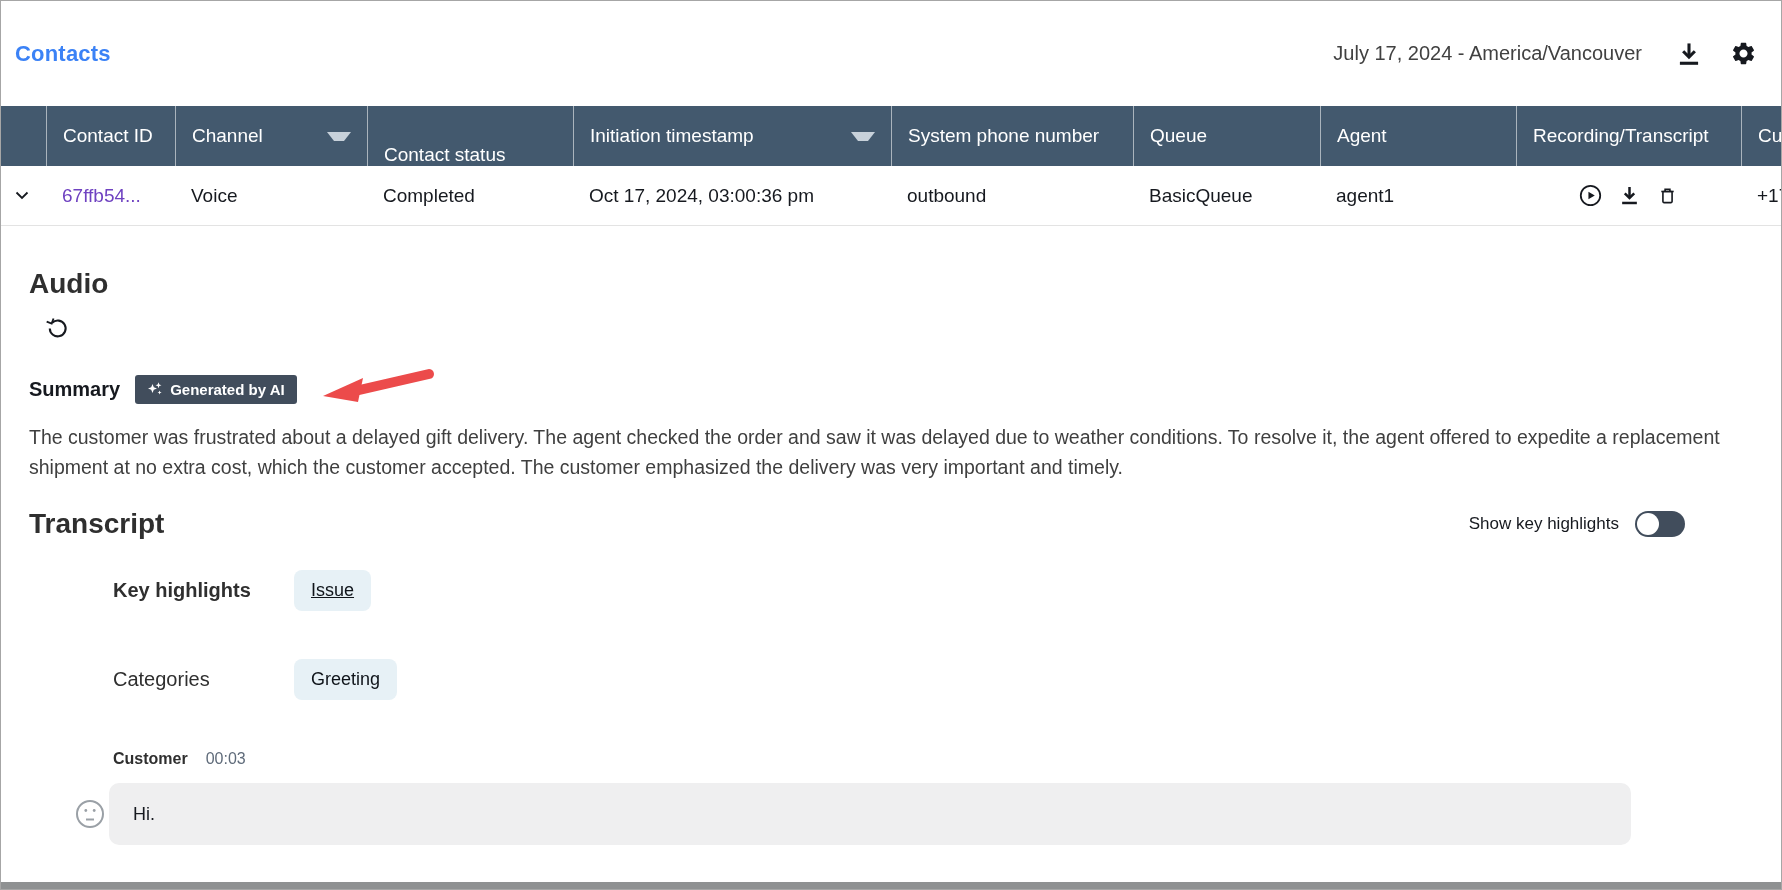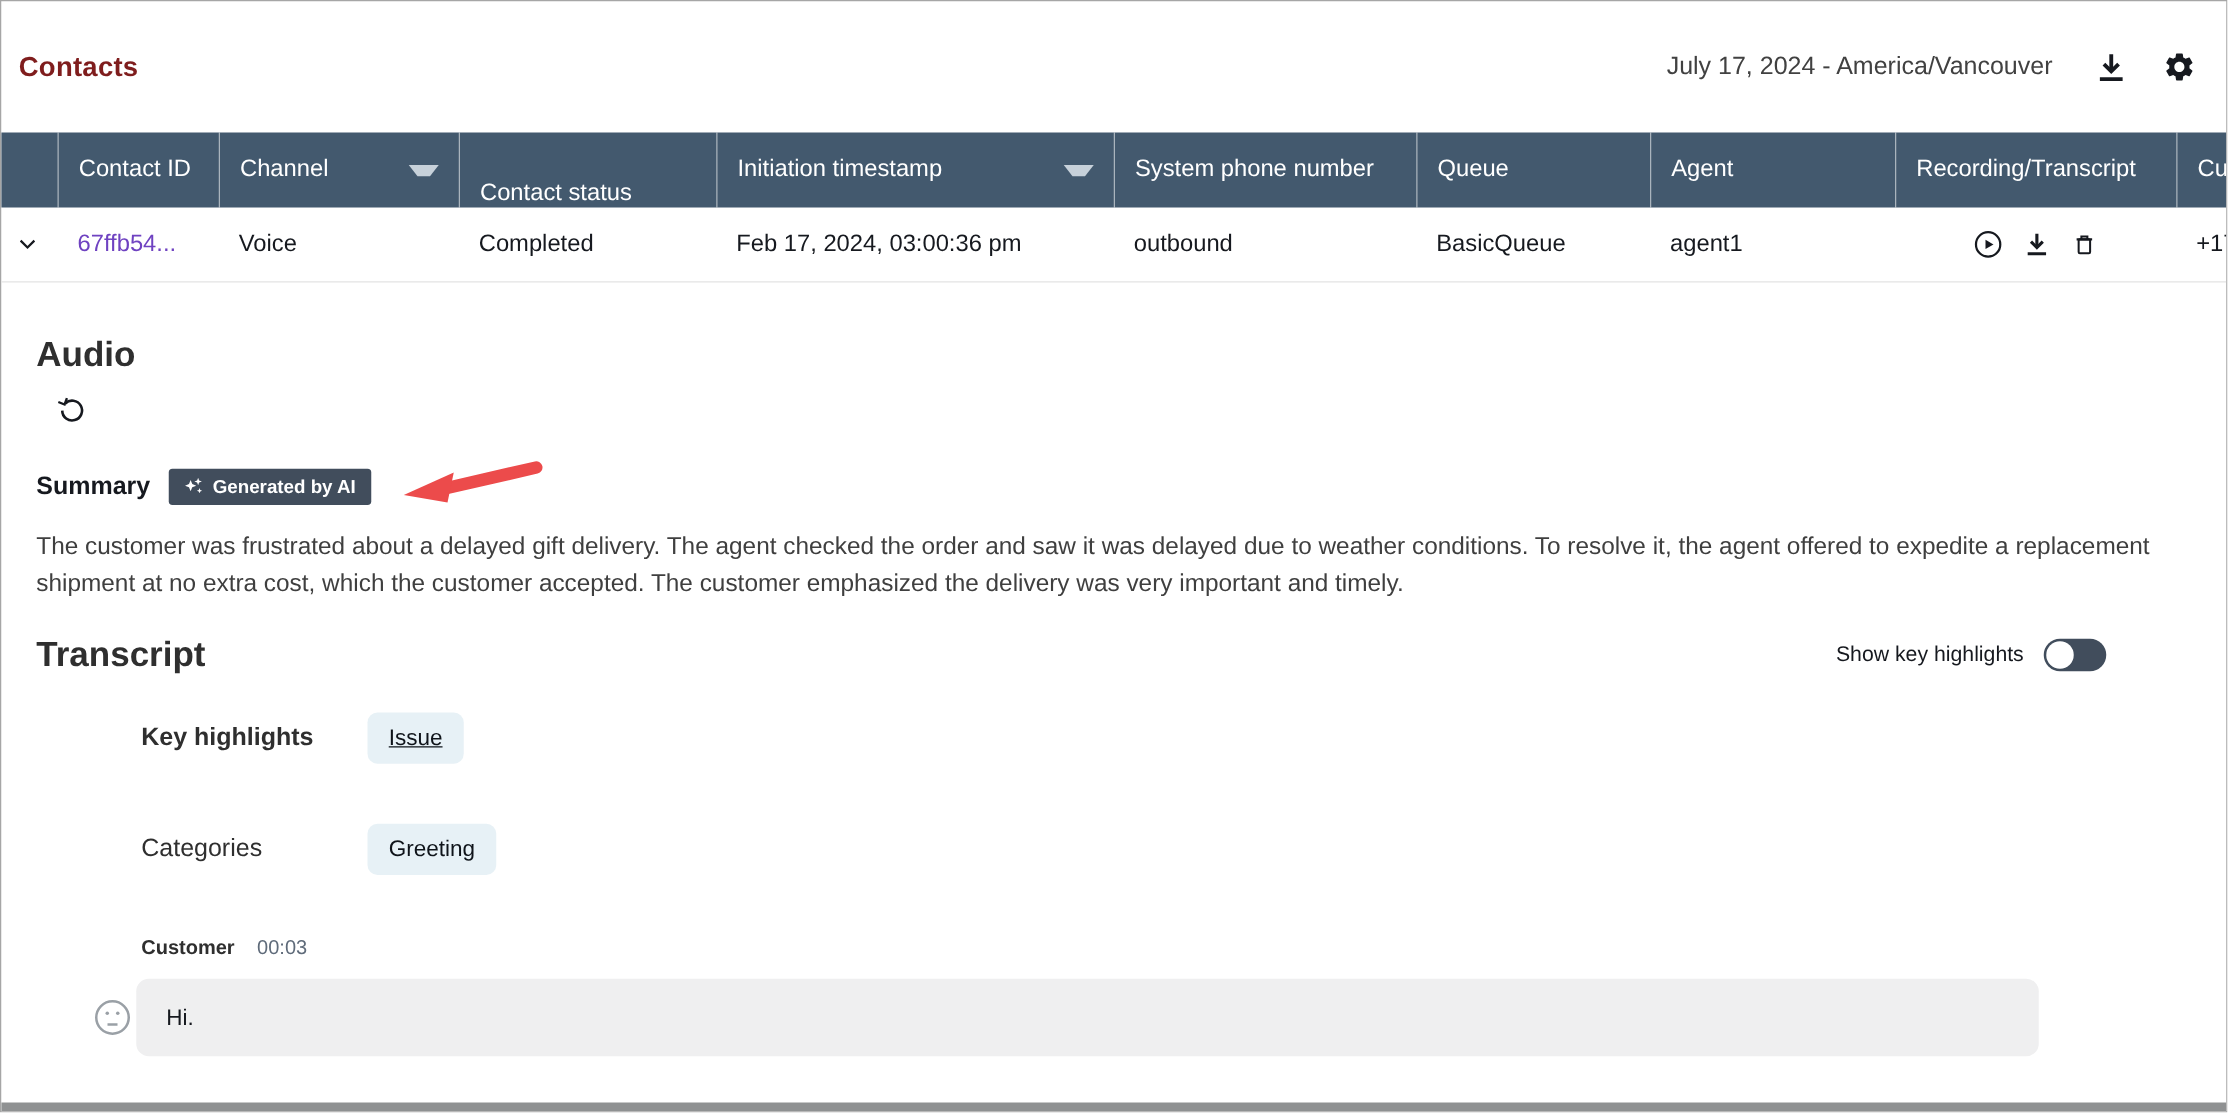--- a/index.html
+++ b/index.html
@@ -5,21 +5,21 @@
   * { margin:0; padding:0; box-sizing:border-box; }
   html,body { background:#fff; }
   body { font-family:"Liberation Sans", sans-serif; color:#16191f; }
   .screen {
     position:relative; width:1782px; height:890px; background:#fff;
     border:1px solid #a6a6a6; overflow:hidden;
   }
 
   
   .topbar { height:105px; display:flex; align-items:center; justify-content:space-between; padding:0 24px 0 14px; }
-  .page-title { font-size:22px; font-weight:700; color:#7f1d1d; letter-spacing:.2px; }
+  .page-title { font-size:22px; font-weight:700; color:#3b82f6; letter-spacing:.2px; }
   .topbar-right { display:flex; align-items:center; }
   .date-range { font-size:20px; color:#414141; margin-right:34px;text-align:right; }
   .icon-btn { background:none; border:none; cursor:pointer; padding:0; display:flex; align-items:center; justify-content:center; }
   .icon-btn + .icon-btn { margin-left:28px; }
 
   
   .thead { display:flex; height:60px; background:#43596e; color:#fff; font-size:19px; }
   .th { display:flex; align-items:center; padding:0 16px; overflow:hidden; white-space:nowrap; }
   .th + .th { border-left:1px solid rgba(255,255,255,.55); }
   .filter-arrow { margin-left:auto; padding-left:10px; width:0; height:0; border-left:7px solid transparent; border-right:7px solid transparent; border-top:9px solid #c7d1da; cursor:pointer; box-sizing:content-box; }
@@ -150,21 +150,21 @@
     <div class="td c-exp">
       <button class="expander-btn" aria-label="collapse">
         <svg width="14" height="9" viewBox="0 0 14 9" fill="none" stroke="#16191f" stroke-width="1.8">
           <path d="M1.5 1.5L7 7l5.5-5.5"></path>
         </svg>
       </button>
     </div>
     <div class="td c-id"><a class="contact-link">67ffb54...</a></div>
     <div class="td c-ch">Voice</div>
     <div class="td c-st">Completed</div>
-    <div class="td c-ts">Feb 17, 2024, 03:00:36 pm</div>
+    <div class="td c-ts">Oct 17, 2024, 03:00:36 pm</div>
     <div class="td c-ph">outbound</div>
     <div class="td c-q">BasicQueue</div>
     <div class="td c-ag">agent1</div>
     <div class="td c-rec rec-cell">
       <button class="row-icon-btn" aria-label="play recording">
         <svg width="23" height="23" viewBox="0 0 22 22" fill="none" stroke="#16191f" stroke-width="1.7">
           <circle cx="11" cy="11" r="9.3"></circle>
             <path d="M9 7.4v7.2l6.1-3.6z" fill="#16191f" stroke="none"></path>
         </svg>
       </button>

